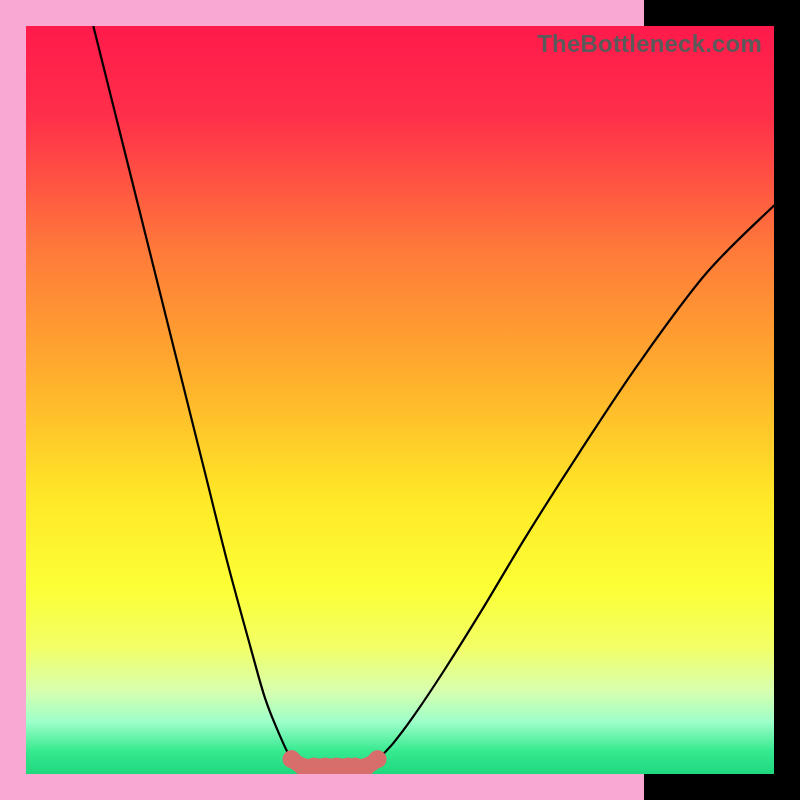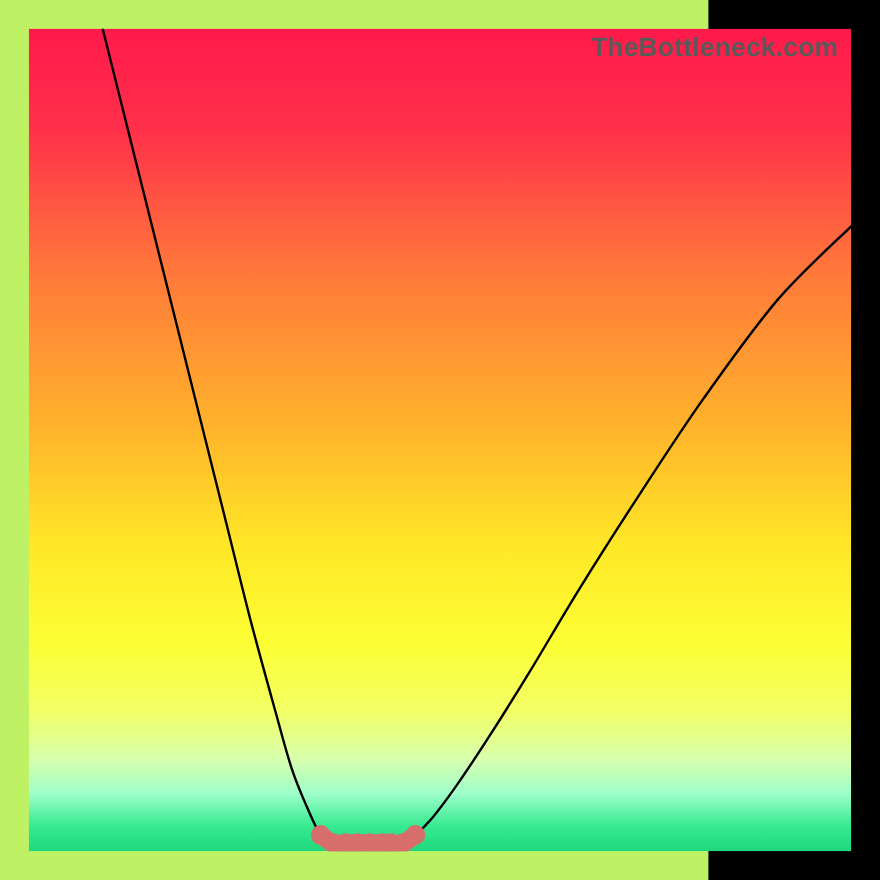--- a/index.html
+++ b/index.html
@@ -1,21 +1,21 @@
 <!DOCTYPE html>
 <html><head>
 <meta charset="utf-8">
 <style>
   * { margin: 0; padding: 0; box-sizing: border-box; }
   html, body { width: 800px; height: 800px; overflow: hidden; background: #000; }
   .frame {
     position: relative;
     width: 644px;
     height: 800px;
-    background: #bef264;
+    background: #f9a8d4;
   }
   .plot-area {
     position: absolute;
     left: 26px;
     top: 26px;
     width: 748px;
     height: 748px;
     overflow: hidden;
   }
   .gradient-bg {

